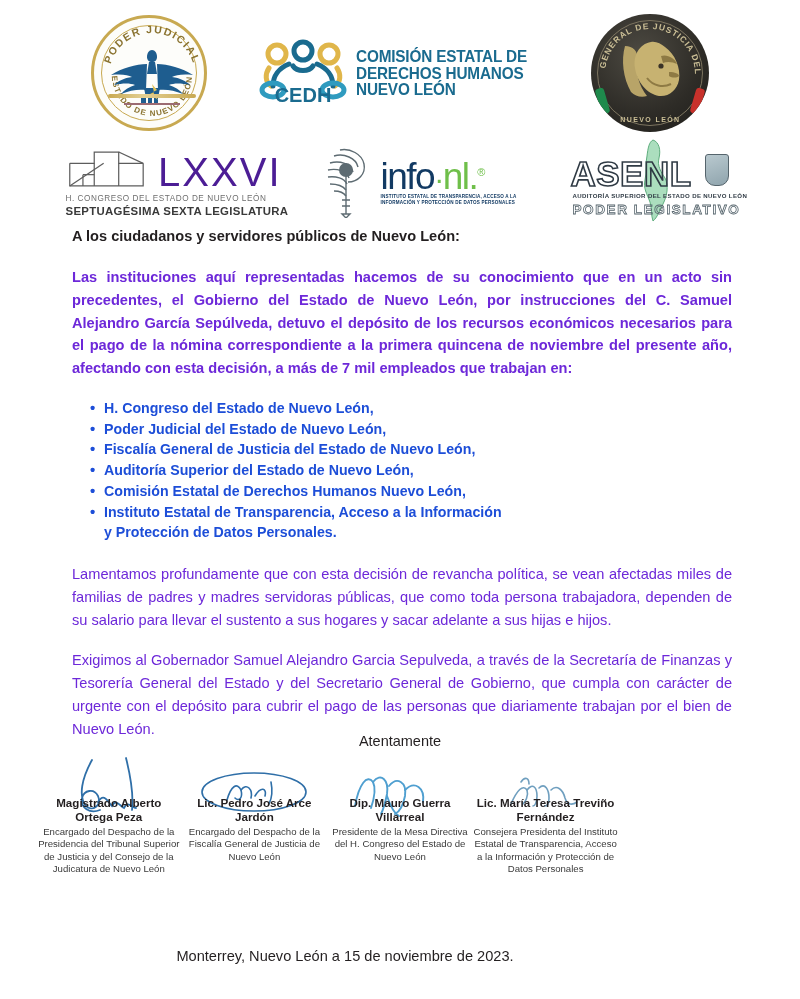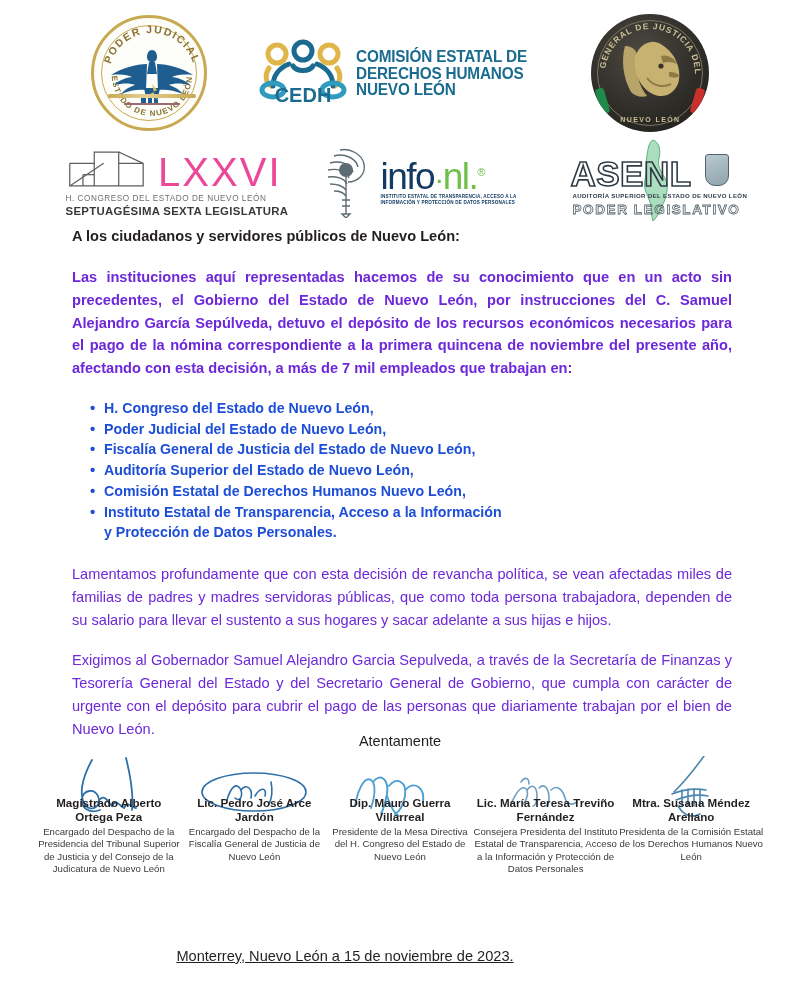--- a/index.html
+++ b/index.html
@@ -152,21 +152,21 @@
     color: #cbbf96;
   }
 
   
   .congreso { width: 216px; }
   .congreso-top { display: flex; align-items: flex-end; gap: 6px; height: 46px; }
   .congreso-mark { width: 92px; height: 44px; }
   .congreso-lxxvi {
     font-size: 40px;
     letter-spacing: 2px;
-    color: #ec4899;
+    color: #4c1d95;
     line-height: 0.95;
     font-weight: 400;
   }
   .congreso-sub1 {
     margin-top: 3px;
     font-size: 8.2px;
     letter-spacing: 0.55px;
     color: #6e6e6e;
     white-space: nowrap;
   }
@@ -333,21 +333,20 @@
   }
 
   .footer-date {
     position: absolute;
     left: 0;
     top: 948px;
     width: 690px;
     text-align: center;
     font-size: 14.6px;
     color: #231f20;
-    text-decoration: underline;
   }
 </style>
 </head>
 <body>
 
 <div class="page">
 
   <div class="logo-banner">
 
     <div class="logo-row logo-row-top">
@@ -568,31 +567,18 @@
           <path d="M56 34 C62 26 66 32 66 40 C66 46 64 50 62 50"></path>
           <path d="M68 32 C74 26 78 34 78 42 C78 48 76 50 74 50"></path>
           <path d="M80 34 C86 28 92 34 94 42 C96 48 100 50 106 46"></path>
           <path d="M50 26 C54 20 58 22 58 28"></path>
         </g>
       </svg>
       <div class="sign-name">Lic. María Teresa Treviño Fernández</div>
       <div class="sign-role">Consejera Presidenta del Instituto Estatal de Transparencia, Acceso a la Información y Protección de Datos Personales</div>
     </div>
 
-    <div class="sign-cell">
-      <svg class="sign-scribble" viewBox="0 0 150 62">
-        <g fill="none" stroke="#4b86b0" stroke-width="1.6" stroke-linecap="round">
-          <path d="M88 0 C78 14 68 26 58 36"></path>
-          <path d="M56 38 C66 34 78 32 90 34"></path>
-          <path d="M60 44 C70 40 82 38 92 40"></path>
-          <path d="M66 34 L66 50 M72 33 L72 50 M78 33 L78 50 M84 34 L84 50"></path>
-          <path d="M62 50 C68 60 76 62 84 58"></path>
-        </g>
-      </svg>
-      <div class="sign-name">Mtra. Susana Méndez Arellano</div>
-      <div class="sign-role">Presidenta de la Comisión Estatal de los Derechos Humanos Nuevo León</div>
-    </div>
 
   </div>
 
   <div class="footer-date">Monterrey, Nuevo León a 15 de noviembre de 2023.</div>
 
 </div>
 
 </body></html>

